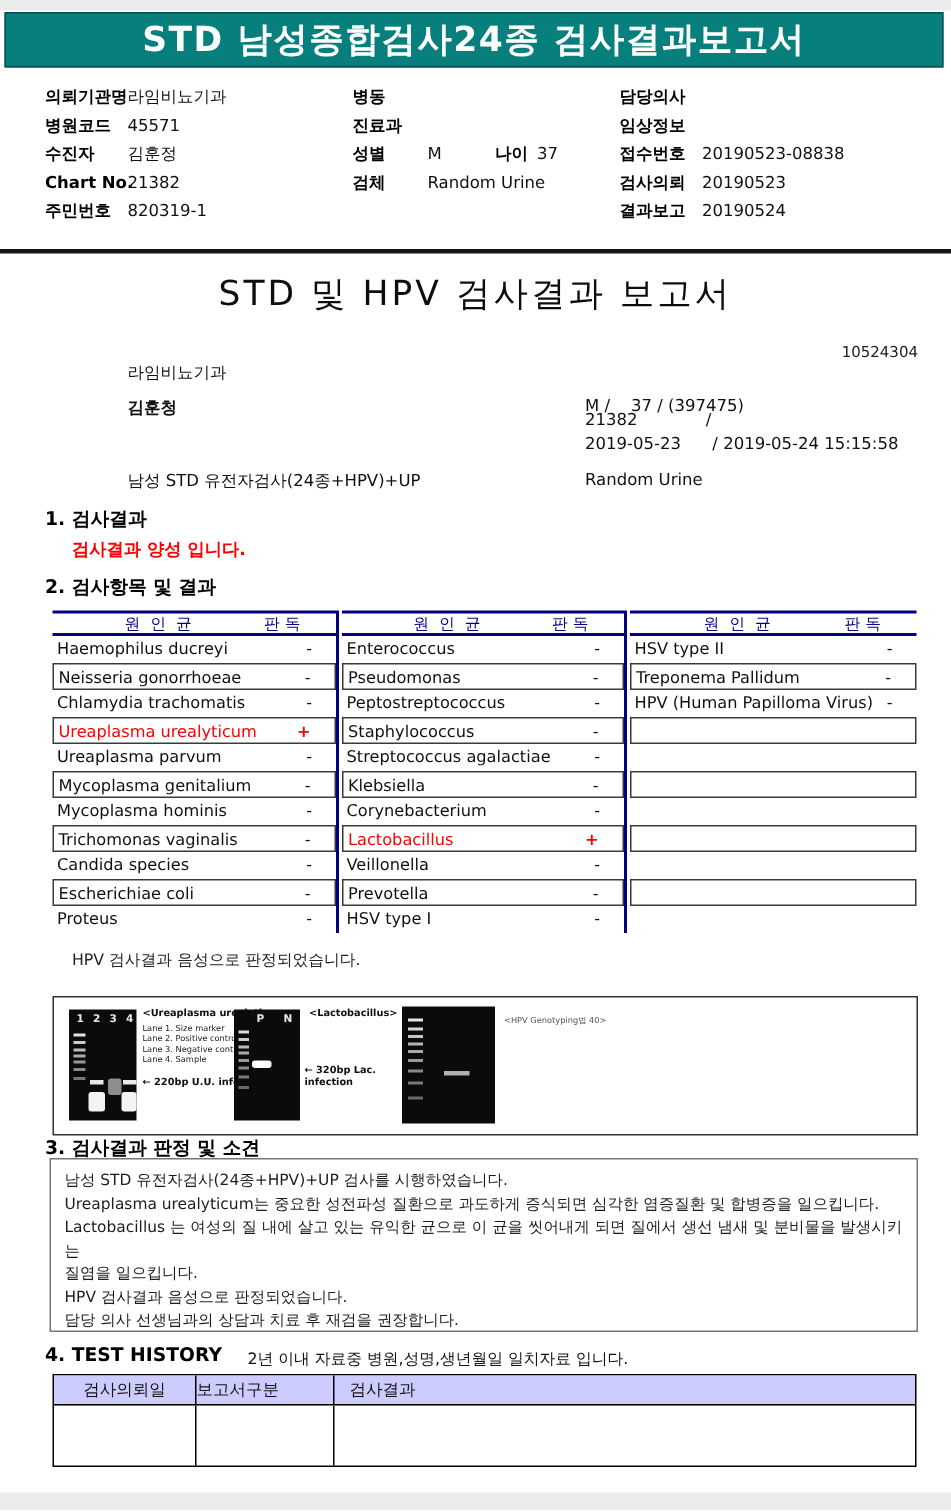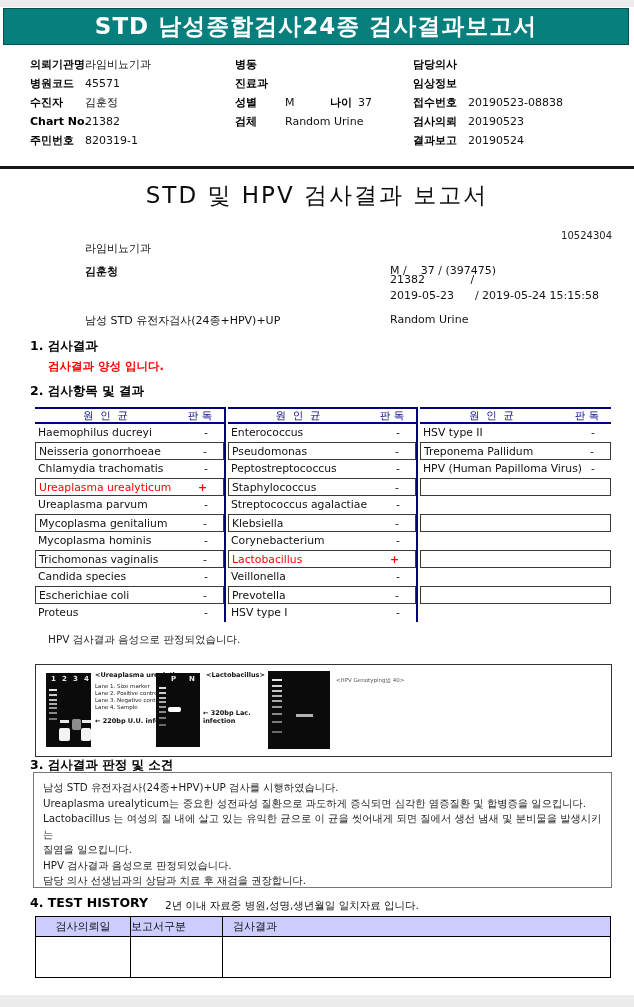--- a/index.html
+++ b/index.html
@@ -29,21 +29,21 @@
   .bold{font-weight:bold;}
 
   .sec-h{font-weight:bold;font-size:12.5px;color:#000;}
   .red{color:#fe0000;}
 
   
   .org-col{position:absolute;top:407px;}
   .org-head{display:flex;align-items:center;height:17px;box-sizing:border-box;
     border-top:2px solid #000080;border-bottom:2px solid #000080;color:#000080;font-size:10.5px;}
   .org-head .hn{flex:1;text-align:center;white-space:pre;}
-  .org-head .hr{width:48px;text-align:center;white-space:pre;}
+  .org-head .hr{width:48px;white-space:pre;}
   .org-row{position:relative;height:18px;line-height:17px;font-size:10.8px;box-sizing:border-box;padding-left:3px;}
   .org-row.boxed{border:1px solid #3a3a3a;}
   .org-row .org-res{position:absolute;right:16px;top:0;}
   .org-row.pos .org-name,.org-row.pos .org-res{color:#fe0000;}
   .org-row.pos .org-res{font-weight:bold;}
   .vsep{width:2px;background:#000080;top:407px;height:215px;}
 
   .hpv-note{left:48px;top:633px;font-size:10.5px;color:#222;}
 
   

